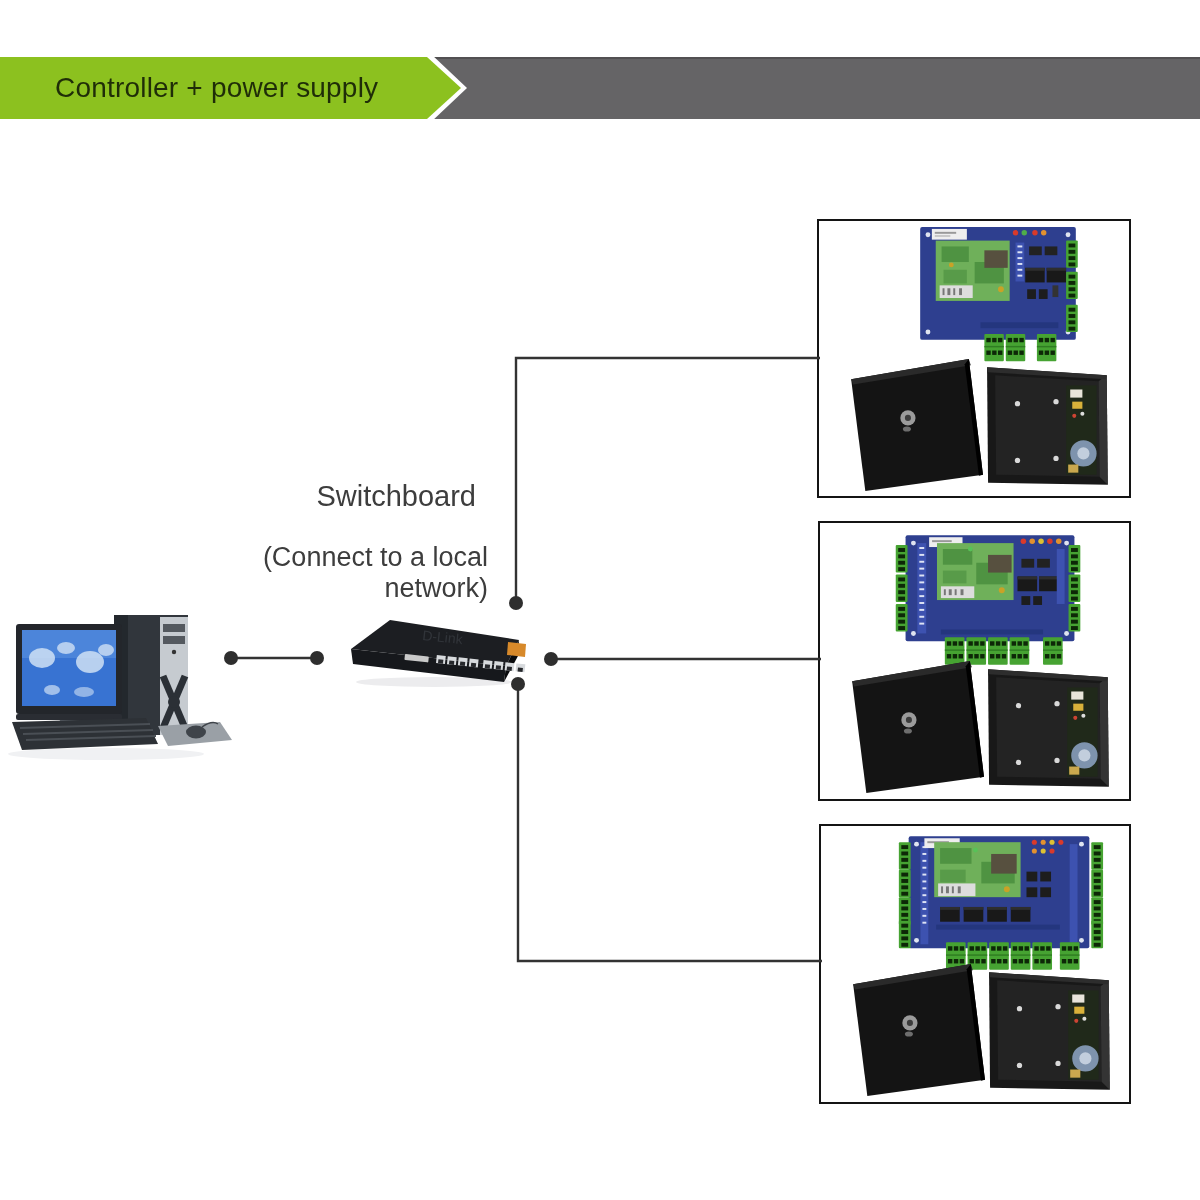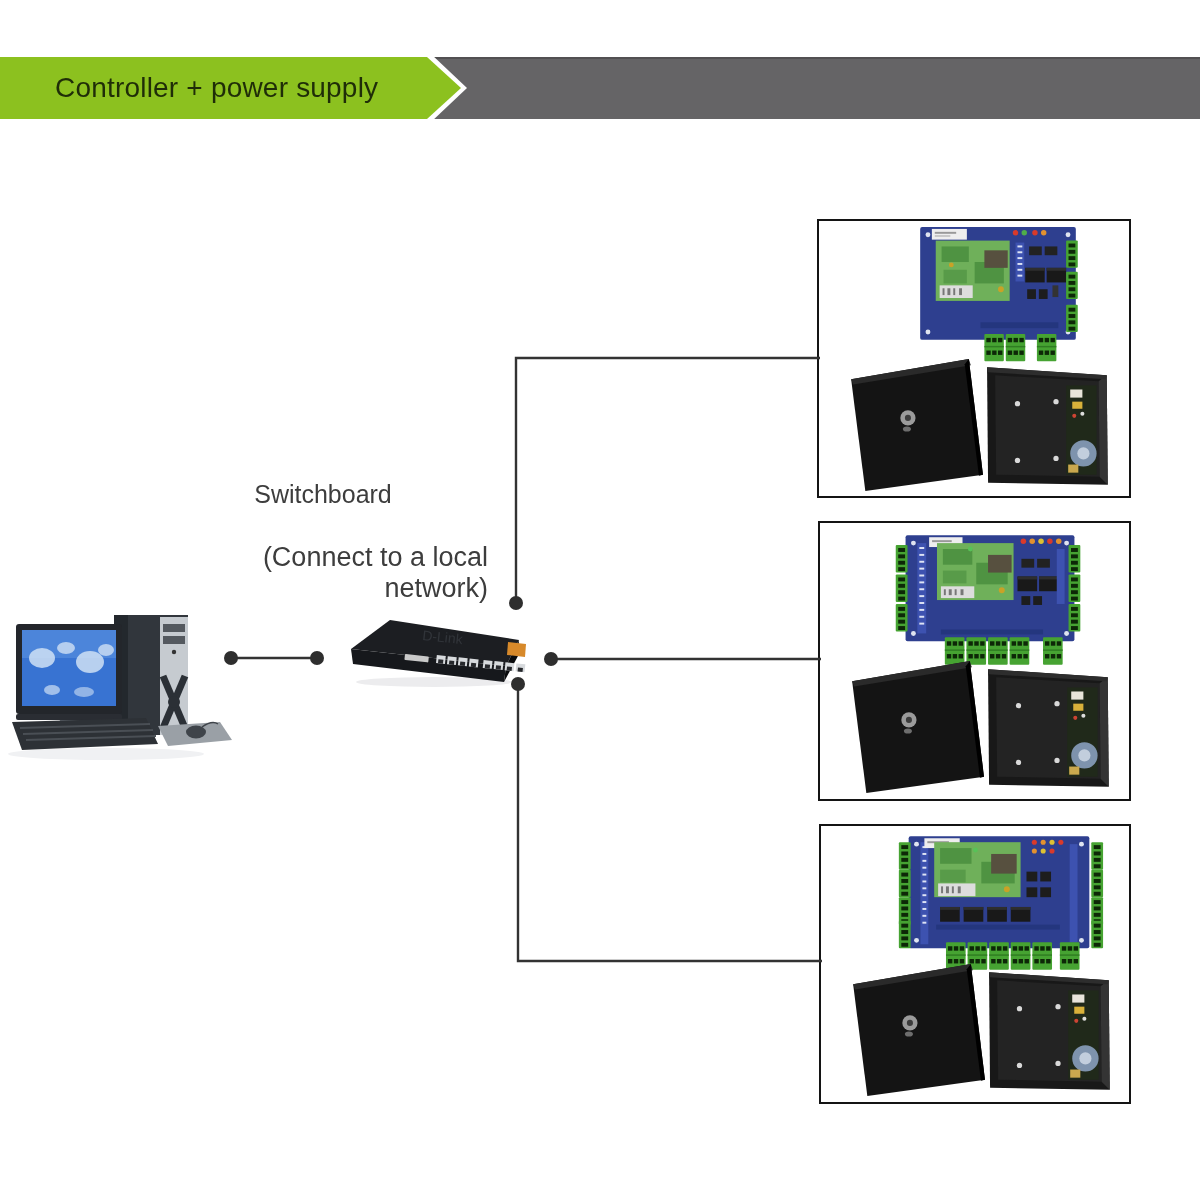--- a/index.html
+++ b/index.html
@@ -20,22 +20,22 @@
   
   .banner-gray{position:absolute;left:400px;top:57px;width:800px;height:62px;
     background:var(--banner-gray);border-top:2px solid var(--banner-edge);box-sizing:border-box;}
   .banner-arrow-outline{position:absolute;left:0;top:54px;width:470px;height:68px;background:#ffffff;
     clip-path:polygon(0 0,431px 0,467px 34px,431px 68px,0 68px);}
   .banner-arrow{position:absolute;left:0;top:57px;width:462px;height:62px;background:var(--banner-green);
     clip-path:polygon(0 0,427px 0,461px 31px,427px 62px,0 62px);
     display:flex;align-items:center;}
   .banner-label{padding-left:55px;font-size:28px;font-weight:500;color:var(--banner-text);letter-spacing:.2px;}
   
-  .sb-title{position:absolute;left:170px;top:480px;width:306px;text-align:center;
-    font-size:25px;color:var(--label-text);}
+  .sb-title{position:absolute;left:170px;top:480px;width:306px;text-align:right;
+    font-size:29px;color:var(--label-text);}
   .sb-note{position:absolute;left:162px;top:542px;width:326px;text-align:right;
     font-size:27px;color:var(--label-text);}
   
   .connectors{position:absolute;left:0;top:0;z-index:5;pointer-events:none;}
   .connectors polyline,.connectors line{stroke:var(--line);stroke-width:2.4;fill:none;}
   .connectors circle{fill:#2e2e2e;}
   
   .computer-svg{position:absolute;left:6px;top:610px;z-index:2;}
   .switch-svg{position:absolute;left:346px;top:608px;z-index:2;}
   

